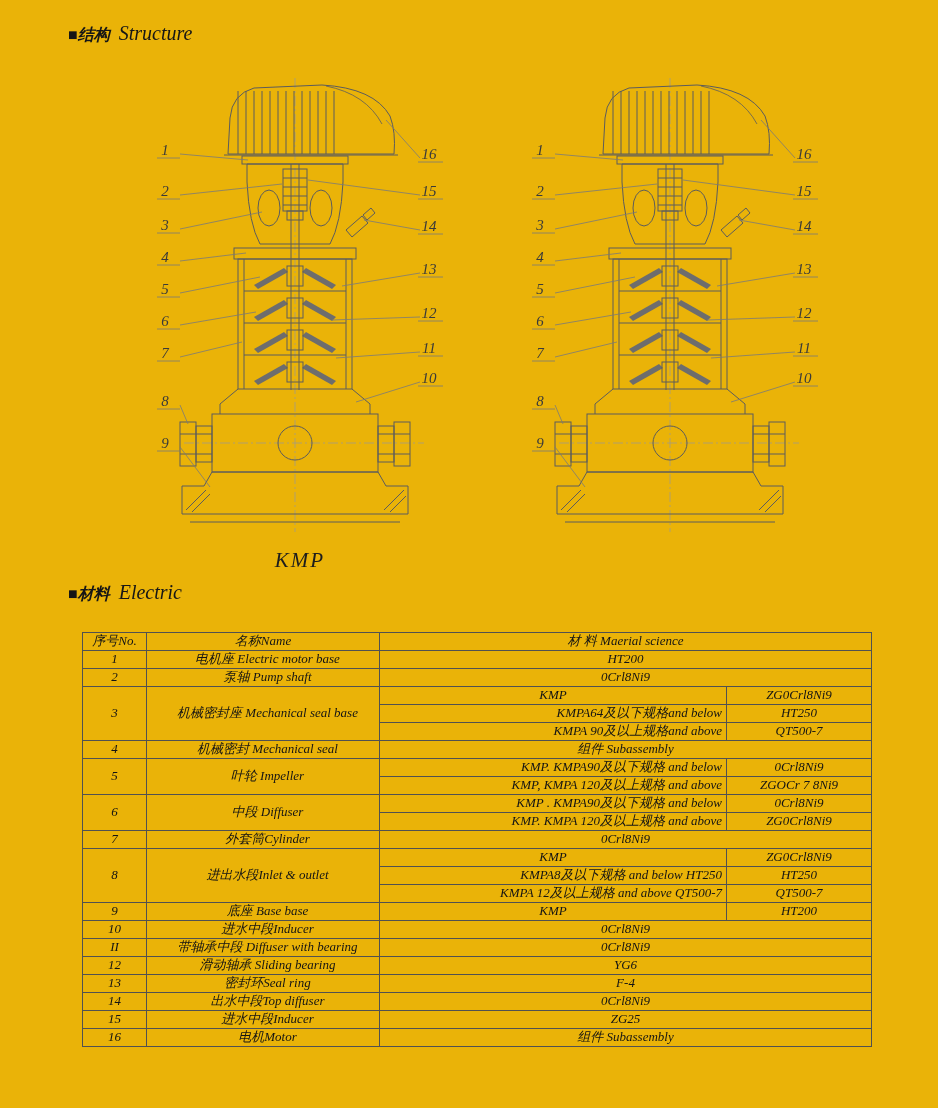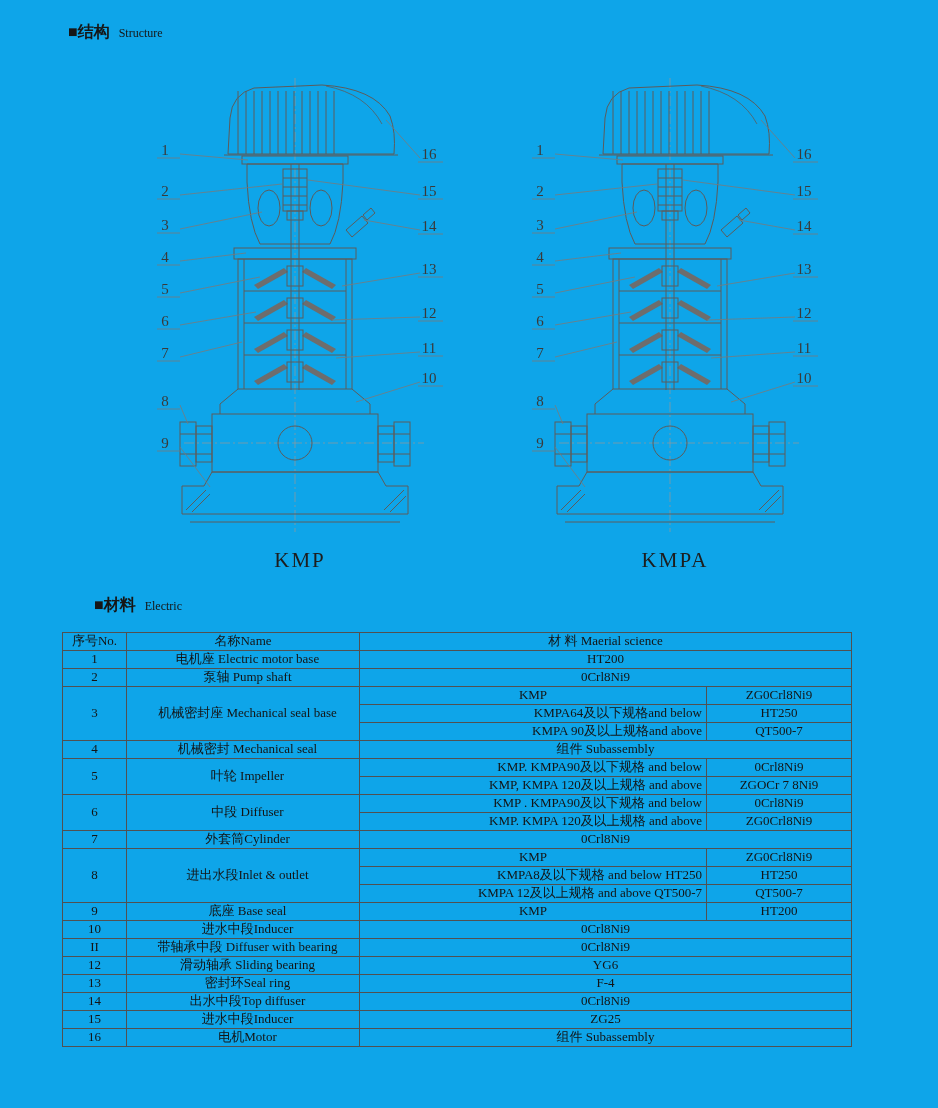--- a/index.html
+++ b/index.html
@@ -1,36 +1,36 @@
 <!DOCTYPE html>
 <html><head>
 <meta charset="utf-8">
 <style>
   * { margin:0; padding:0; box-sizing:border-box; }
   html,body { background:#ffffff; }
   .page {
-    position:relative; width:938px; height:1108px; background:#0ea5e9;
-    font-family:"Liberation Serif","DejaVu Serif",serif; color:#161616; overflow:hidden;
+    position:relative; width:938px; height:1108px; background:#eab308;
+    font-family:"Liberation Serif","DejaVu Serif",serif; color:#161616; overflow:hidden;font-style:italic;
   }
   .sec-header { position:absolute; display:flex; align-items:baseline; gap:9px; }
   .sec-header .zh { font-size:16px; font-weight:700; }
-  .sec-header .en { font-size:12px; font-weight:400; }
+  .sec-header .en { font-size:20px; font-weight:400; }
   #hdr-structure { left:68px; top:22px; }
-  #hdr-material  { left:68px; top:595px;margin-left:26px; }
+  #hdr-material  { left:68px; top:581px; }
   .pump { position:absolute; top:72px; width:300px; height:470px; }
   #pump-left  { left:150px; }
   #pump-right { left:525px; }
   .pump-label {
     position:absolute; top:548px; width:300px; text-align:center;
     font-size:21px; letter-spacing:2px; color:#1d1d1d;
   }
   #label-kmp  { left:150px; }
   #label-kmpa { left:525px; }
   .mtable {
-    position:absolute; left:62px; top:632px; width:789px;
+    position:absolute; left:82px; top:632px; width:789px;
     border-collapse:collapse; table-layout:fixed; font-size:13px; color:#141414;
   }
   .mtable th, .mtable td {
     border:1px solid #515151; height:18px; padding:0 4px;
     font-weight:400; white-space:nowrap; overflow:hidden; line-height:1.15;
   }
   .mtable th { text-align:center; }
   .mtable td.c   { text-align:center; }
   .mtable td.name{ text-align:center; padding-left:13px; }
   .mtable td.ml  { text-align:right; padding-left:7px; }
@@ -286,21 +286,20 @@
           <line x1="270" y1="280" x2="186" y2="286" stroke="#7a7a7a" stroke-width="0.8"></line>
           <line x1="268" y1="284" x2="293" y2="284" stroke="#7a7a7a" stroke-width="0.8"></line>
           <text x="279" y="281">11</text>
           <line x1="270" y1="310" x2="206" y2="330" stroke="#7a7a7a" stroke-width="0.8"></line>
           <line x1="268" y1="314" x2="293" y2="314" stroke="#7a7a7a" stroke-width="0.8"></line>
           <text x="279" y="311">10</text>
     </g>
   </svg></div>
 
   <div class="pump-label" id="label-kmp">KMP</div>
-  <div class="pump-label" id="label-kmpa">KMPA</div>
 
   <div class="sec-header" id="hdr-material">
     <span class="zh">■材料</span>
     <span class="en">Electric</span>
   </div>
 
   <table class="mtable">
     <colgroup>
       <col style="width:64px">
         <col style="width:233px">
@@ -378,21 +377,21 @@
         <tr>
           <td class="ml">KMPA8及以下规格  and below HT250</td>
           <td class="c">HT250</td>
         </tr>
         <tr>
           <td class="ml">KMPA 12及以上规格  and above QT500-7</td>
           <td class="c">QT500-7</td>
         </tr>
         <tr>
           <td rowspan="1" class="c">9</td>
-          <td rowspan="1" class="name">底座  Base seal</td>
+          <td rowspan="1" class="name">底座  Base base</td>
           <td class="c">KMP</td>
           <td class="c">HT200</td>
         </tr>
         <tr>
           <td rowspan="1" class="c">10</td>
           <td rowspan="1" class="name">进水中段Inducer</td>
           <td colspan="2" class="c">0Crl8Ni9</td>
         </tr>
         <tr>
           <td rowspan="1" class="c">II</td>

